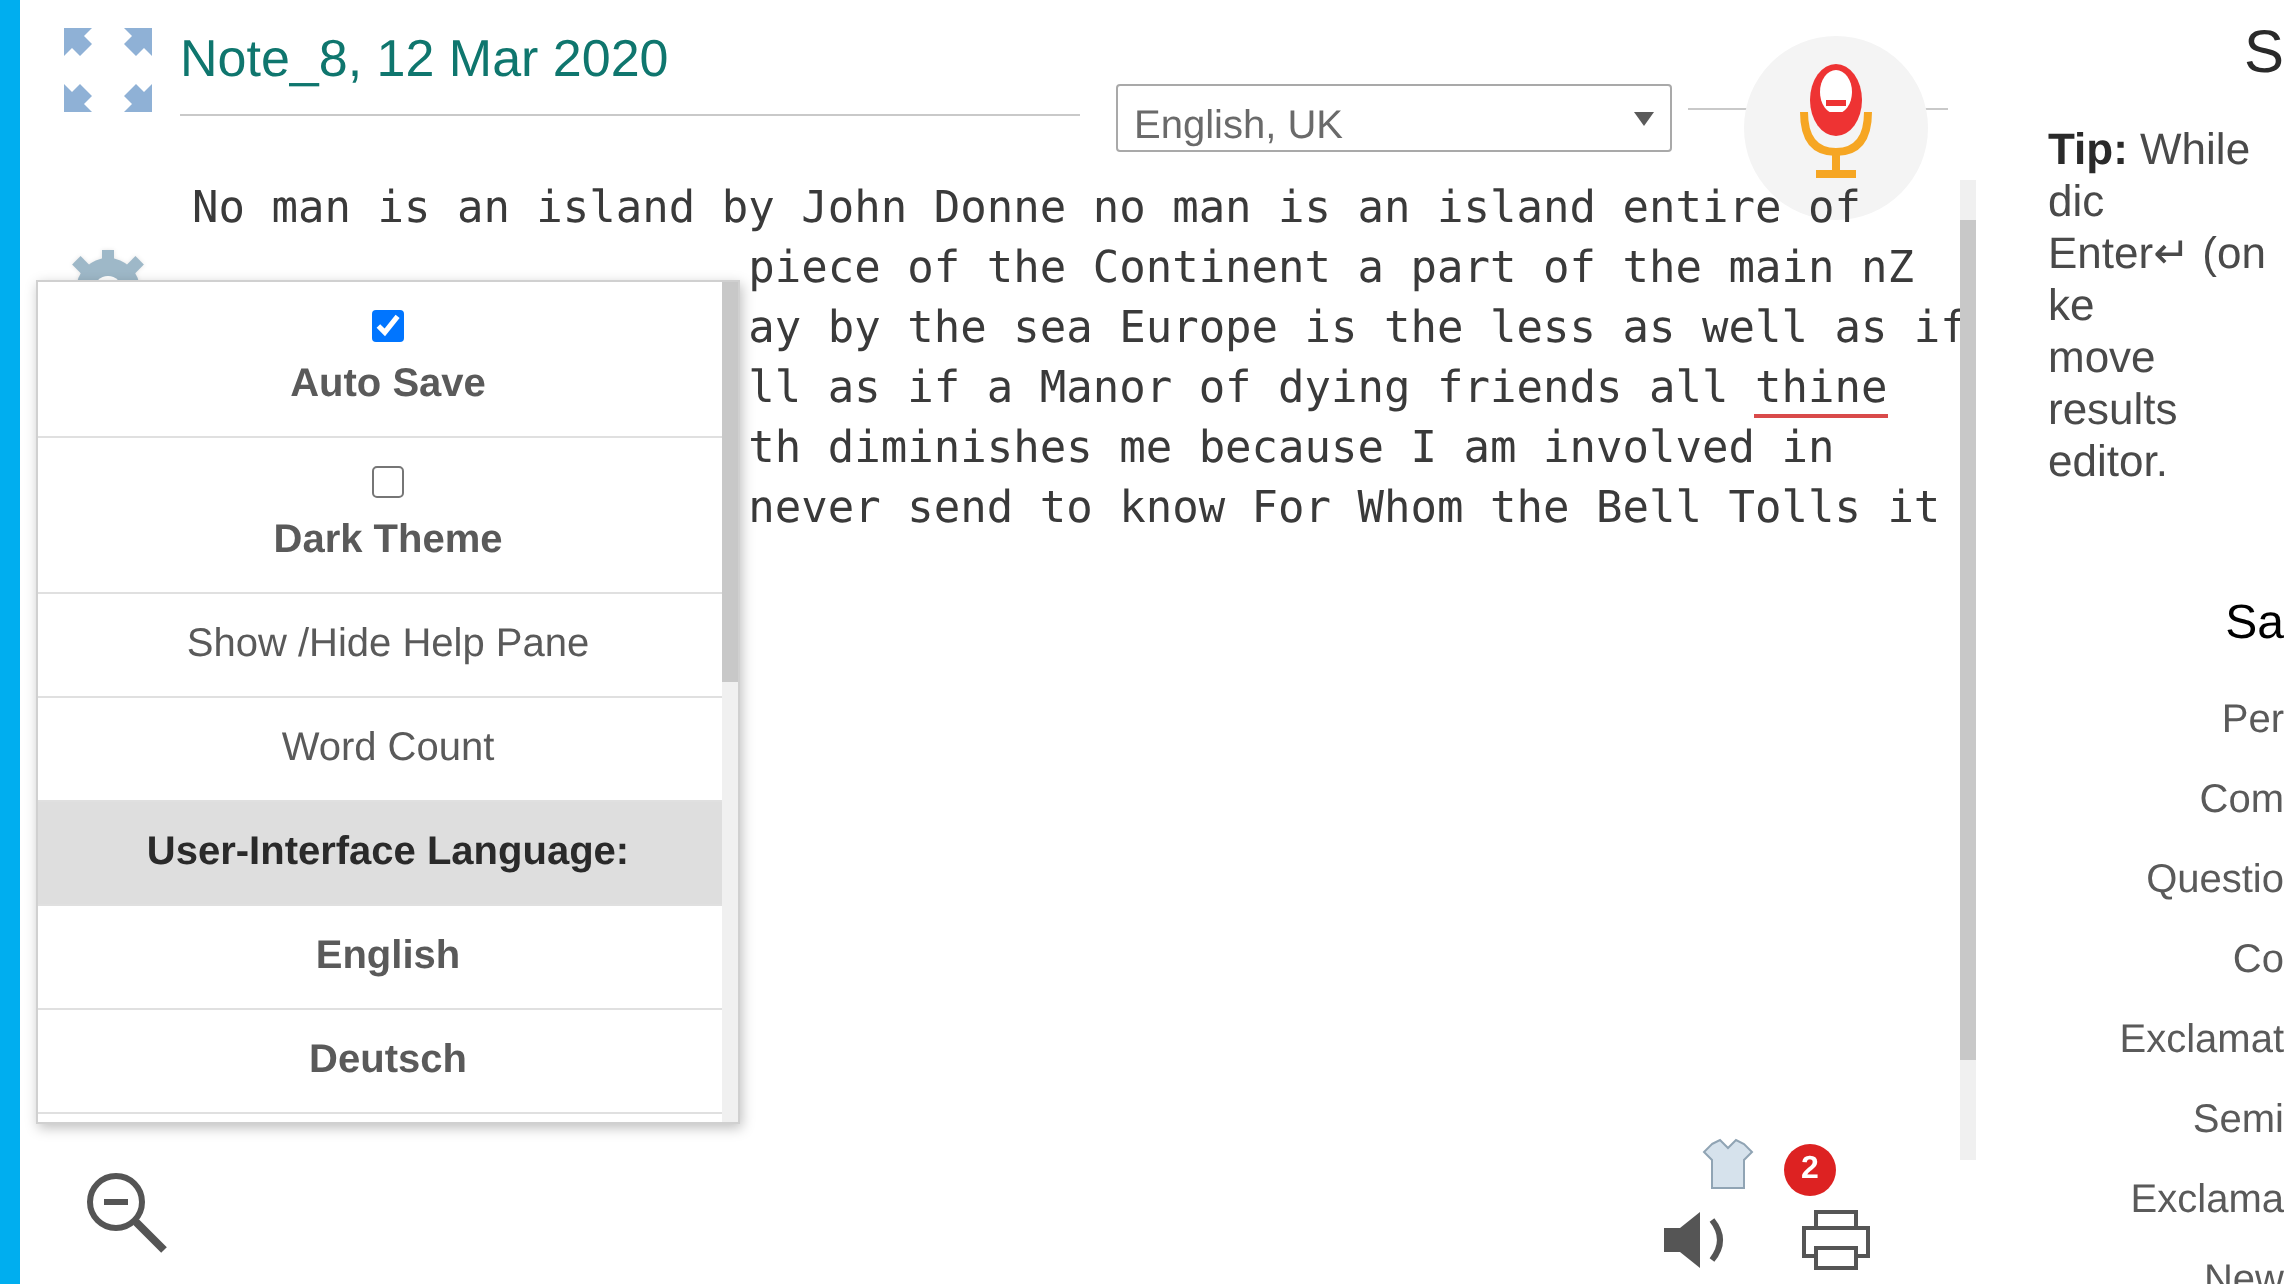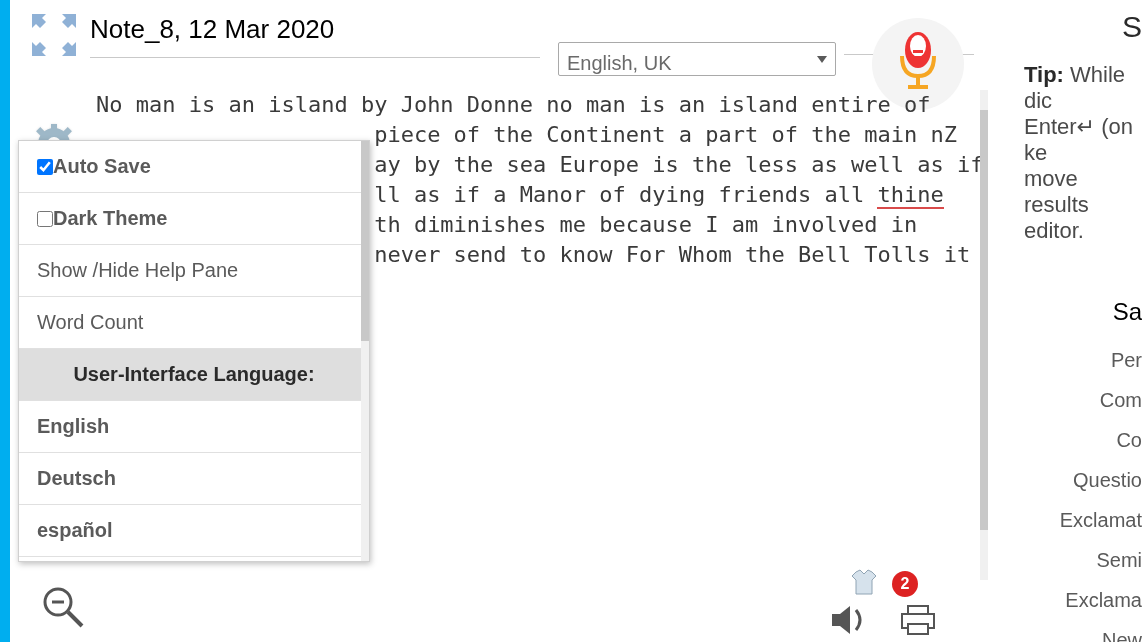--- a/index.html
+++ b/index.html
@@ -4,40 +4,40 @@
 <style>
   * { box-sizing: border-box; margin: 0; padding: 0; }
   html, body { width: 1142px; height: 642px; font-family: "Segoe UI", "Helvetica Neue", Arial, sans-serif; overflow: hidden; background: #fff; }
   .root { display: flex; width: 100%; height: 100%; }
   .blue-bar { width: 10px; background: #00aeef; height: 100%; }
   .left-col { width: 80px; position: relative; }
   .fullscreen-icon { margin: 14px 0 0 22px; }
   .gear-wrap { margin-top: 64px; margin-left: 24px; }
   .gear-icon svg { filter: drop-shadow(0 0 1px rgba(0,0,0,0.1)); }
   .main-col { flex: 1 1 auto; position: relative; }
-  .title-row { padding-top: 14px; font-size: 26px; color: #000000; font-weight: 400; }
+  .title-row { padding-top: 14px; font-size: 26px; color: #0f766e; font-weight: 400; }
   .hr-title { margin-top: 12px; border: none; border-top: 1px solid #c9c9c9; width: 450px; }
   .hr-title-right { margin-top: 12px; border: none; border-top: 1px solid #c9c9c9; width: 130px; position: absolute; left: 754px; top: 42px; }
   .lang-select-wrap { position: absolute; left: 468px; top: 42px; }
   .lang-select { width: 278px; height: 34px; border: 1px solid #a9a9a9; background: #fff; font-size: 20px; color: #6a6a6a; padding-left: 8px; position: relative; display: flex; align-items: flex-end; border-radius: 2px; }
   .lang-select::after { content: ""; position: absolute; right: 8px; top: 13px; border-left: 5px solid transparent; border-right: 5px solid transparent; border-top: 7px solid #5a5a5a; }
   .mic-btn { position: absolute; left: 782px; top: 18px; width: 92px; height: 92px; border-radius: 50%; background: #f4f4f4; display: flex; align-items: center; justify-content: center; }
   .doc-text { position: absolute; left: 6px; top: 90px; font-family: "Consolas", "Menlo", monospace; font-size: 22px; color: #3a3a3a; line-height: 30px; white-space: pre; }
   .underline-red { border-bottom: 2px solid #d94a4a; }
   .settings-menu {
     position: absolute; left: 18px; top: 140px; width: 352px; background: #fff;
     border: 1px solid #d0d0d0; box-shadow: 1px 2px 6px rgba(0,0,0,0.25);
     z-index: 20;
   }
   .menu-scroll { overflow: hidden; height: 420px; position: relative; }
   .scroll-track { position: absolute; right: 0; top: 0; width: 8px; height: 100%; background: #f0f0f0; }
   .scroll-thumb { position: absolute; right: 0; top: 0; width: 8px; height: 200px; background: #c8c8c8; }
   .menu-item {
     padding: 14px 18px; font-size: 20px; color: #5a5a5a; border-bottom: 1px solid #e0e0e0;
-    display: flex; align-items: center; font-weight: 600;
+    display: flex; align-items: center; gap: 10px; font-weight: 600; flex-direction: column;
   }
   .menu-item.thin { font-weight: 500; }
   .menu-header { background: #dedede; color: #2a2a2a; font-weight: 700; justify-content: center; }
   .menu-lang { font-weight: 600; }
   .zoom-icons { position: absolute; left: 32px; bottom: 10px; }
   .zoom-out { margin-top: 30px; }
   .right-col { width: 130px; padding-left: 12px; padding-top: 10px; font-size: 18px; color: #4a4a4a; position: relative; }
   .right-col .big-S { font-size: 30px; color: #2a2a2a; text-align: right; padding-right: 0; }
   .tip-line { margin-top: 18px; font-size: 22px; line-height: 26px; color: #4a4a4a; }
   .tip-line b { color: #2a2a2a; }
@@ -203,21 +203,21 @@
     <div class="tip-line">
       <b>Tip:</b> <span>While dic</span><br>
       <span>Enter↵ (on ke</span><br>
       <span>move results</span><br>
       <span>editor.</span>
     </div>
     <div class="punct-list">
       <div class="head">Sa</div>
       <div>Per</div>
       <div>Com</div>
+      <div>Questio</div>
       <div>Co</div>
-      <div>Questio</div>
       <div>Exclamat</div>
       <div>Semi</div>
       <div>Exclama</div>
       <div>New</div>
     </div>
   </div>
 </div>
 
 </body></html>

